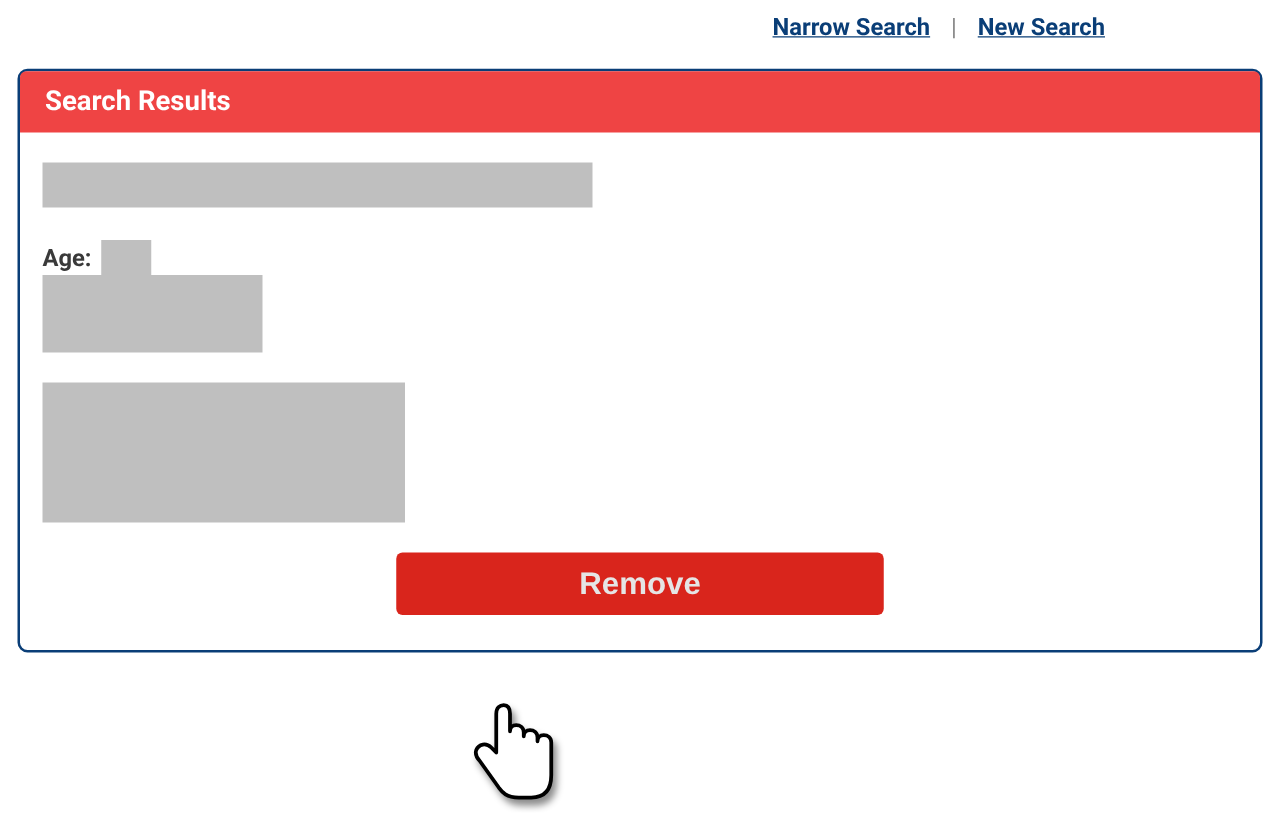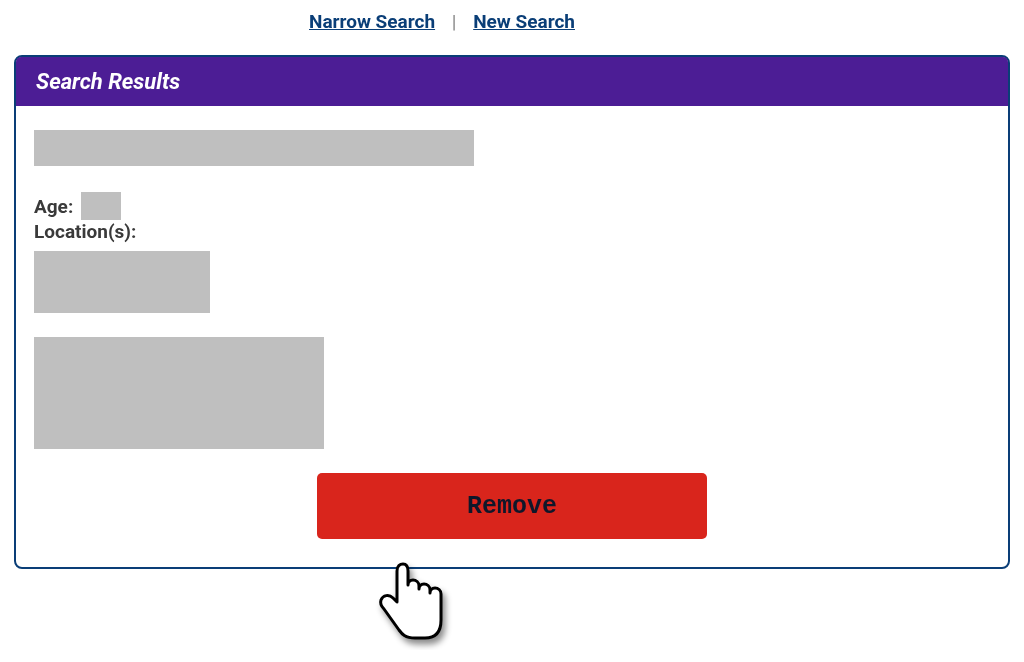--- a/index.html
+++ b/index.html
@@ -8,21 +8,21 @@
       padding: 0;
     }
     body {
       font-family: -apple-system, BlinkMacSystemFont, "Segoe UI", Roboto, "Helvetica Neue", Arial, sans-serif;
       background: #ffffff;
       width: 1024px;
       height: 662px;
       position: relative;
     }
     .top-links {
-      text-align: center;
+      text-align: right;
       padding: 10px 140px 0 0;
       font-size: 19px;
       font-weight: 700;
       color: #0a3e77;
     }
     .top-links a {
       color: #0a3e77;
       text-decoration: underline;
       cursor: pointer;
     }
@@ -33,28 +33,27 @@
     }
     .panel {
       margin: 22px 14px 0 14px;
       border: 2px solid #0a3e77;
       border-radius: 8px;
       overflow: visible;
       background: #fff;
       position: relative;
     }
     .panel-header {
-      background: #4c1d95;
+      background: #ef4444;
       color: #fff;
       font-size: 22px;
       font-weight: 700;
       padding: 12px 20px;
       border-top-left-radius: 5px;
       border-top-right-radius: 5px;
-      font-style: italic;
     }
     .panel-body {
       padding: 24px 18px 28px 18px;
     }
     .redacted {
       background: #bfbfbf;
     }
     .name-redacted {
       width: 440px;
       height: 36px;
@@ -89,30 +88,29 @@
       height: 62px;
     }
     .relatives-redacted {
       width: 290px;
       height: 112px;
     }
     .remove-btn {
       display: block;
       margin: 24px auto 0 auto;
       width: 390px;
-      height: 66px;
+      height: 50px;
       background: #d9251c;
-      color: #0f172a;
+      color: #e5e5e5;
       font-size: 25px;
       font-weight: 700;
       border: none;
       border-radius: 5px;
       cursor: pointer;
       position: relative;
-      font-family: Liberation Mono, monospace;
     }
     .cursor-pointer {
       position: absolute;
       left: 375px;
       top: 558px;
       pointer-events: none;
     }
   </style>
 </head>
 <body>
@@ -128,21 +126,20 @@
   <div class="panel-body">
 
     <div class="redacted name-redacted"></div>
 
     <div class="field-row">
       <span class="field-label">Age:</span>
       <div class="redacted age-redacted"></div>
     </div>
 
     <div class="block-section">
-      <span class="block-label">Location(s):</span>
       <div class="redacted location-redacted"></div>
     </div>
 
     <div class="block-section">
       <div class="redacted relatives-redacted"></div>
     </div>
 
     <button class="remove-btn">Remove</button>
 
   </div>

